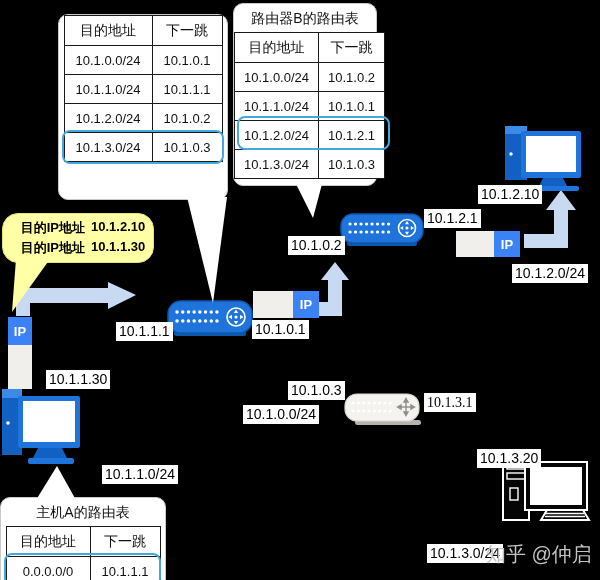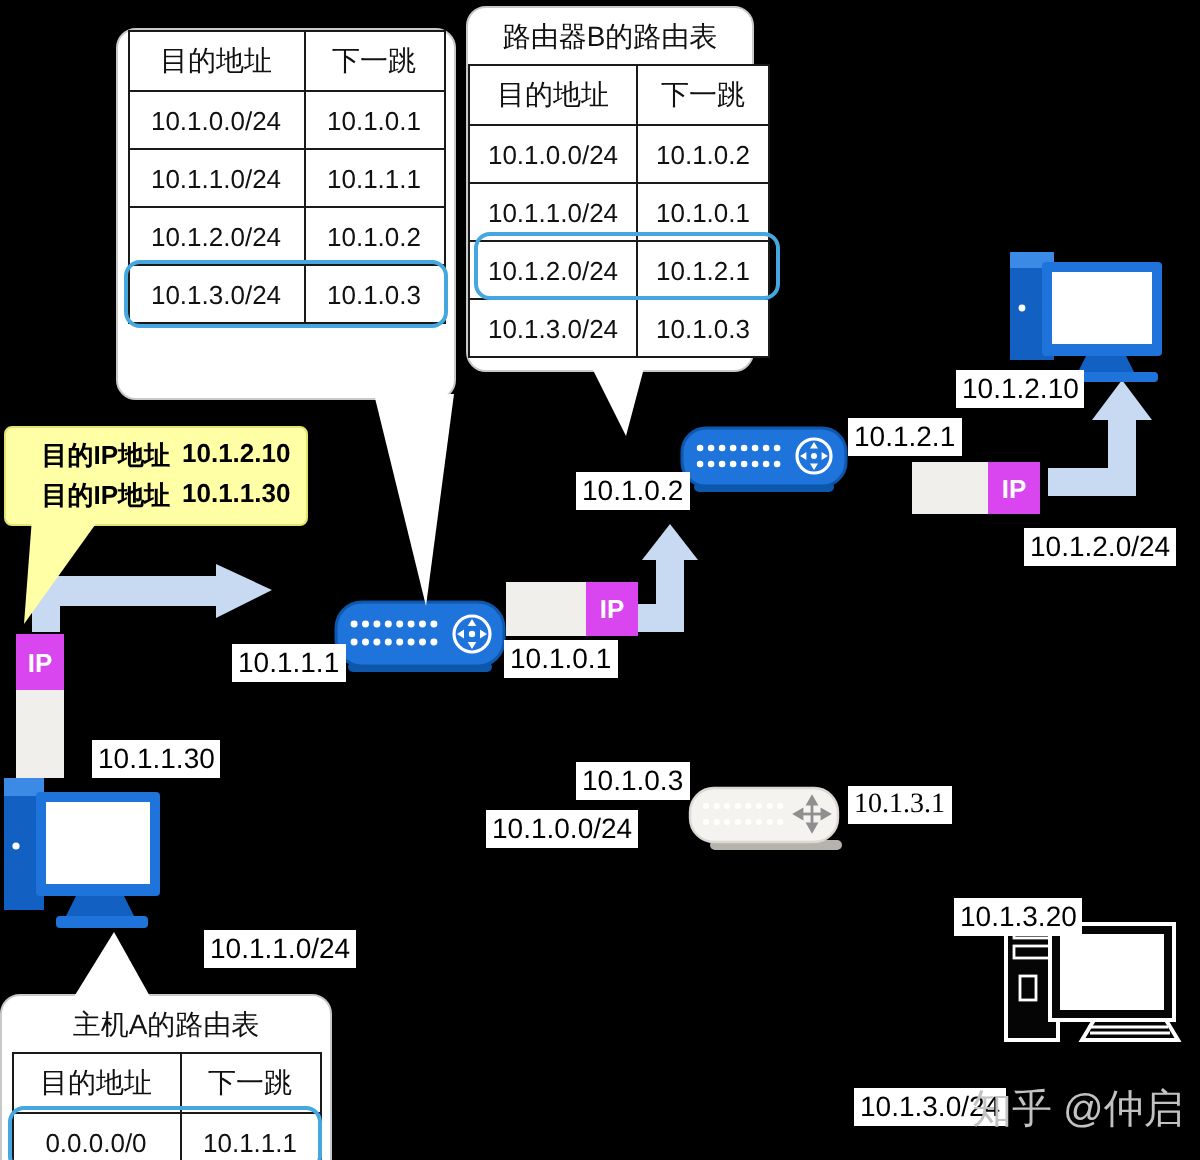--- a/index.html
+++ b/index.html
@@ -12,34 +12,34 @@
   .bubble-title { text-align:center; font-size:14px; color:#111; line-height:28px; height:28px; white-space:nowrap; }
   table.rt { border-collapse:collapse; margin:0 auto; table-layout:fixed; }
   table.rt td { border:1.5px solid #1a1a1a; text-align:center; vertical-align:middle;
                 color:#111; background:#fff; white-space:nowrap; }
   table.rt tr.hdr td { font-size:14px; height:30px; }
   table.rt tr.row td { font-size:13px; height:29px; }
   .hl-ring { position:absolute; border:2px solid #45a7e0; border-radius:8px; z-index:5; pointer-events:none; }
 
   
   .callout { position:absolute; left:2px; top:213px; width:152px; height:50px; background:#ffffa6;
-             border:1px solid #e3e36e; border-radius:4px; z-index:4; color:#000; font-weight:bold;
+             border:1px solid #e3e36e; border-radius:16px; z-index:4; color:#000; font-weight:bold;
              font-size:13px; display:flex; flex-direction:column; justify-content:center; gap:2px; padding:2px 6px; }
   .callout .cl-row { display:grid; grid-template-columns:76px auto; column-gap:6px; }
   .callout .cl-label { text-align:right; white-space:nowrap; }
   .callout .cl-value { text-align:left; white-space:nowrap; }
 
   
   .ip-label { position:absolute; background:#fff; color:#000; font-size:14px; line-height:19px;
               padding:0 3px; z-index:3; white-space:nowrap; }
 
   
   .packet { position:absolute; display:flex; z-index:3; }
   .packet .pk-body { background:#f1efec; }
-  .packet .pk-hdr { background:#d946ef; color:#fff; font-weight:bold; font-size:13px;
+  .packet .pk-hdr { background:#3b82f6; color:#fff; font-weight:bold; font-size:13px;
                     display:flex; align-items:center; justify-content:center; }
   .packet.vertical { flex-direction:column; }
 
   .dev { position:absolute; z-index:2; }
   .layer-svg { position:absolute; left:0; top:0; z-index:1; }
   .tail-svg { position:absolute; left:0; top:0; z-index:5; pointer-events:none; }
 
   .watermark { position:absolute; left:486px; top:541px; color:#c2c2c2; font-size:20px; z-index:6; white-space:nowrap; }
 </style>
 </head>

